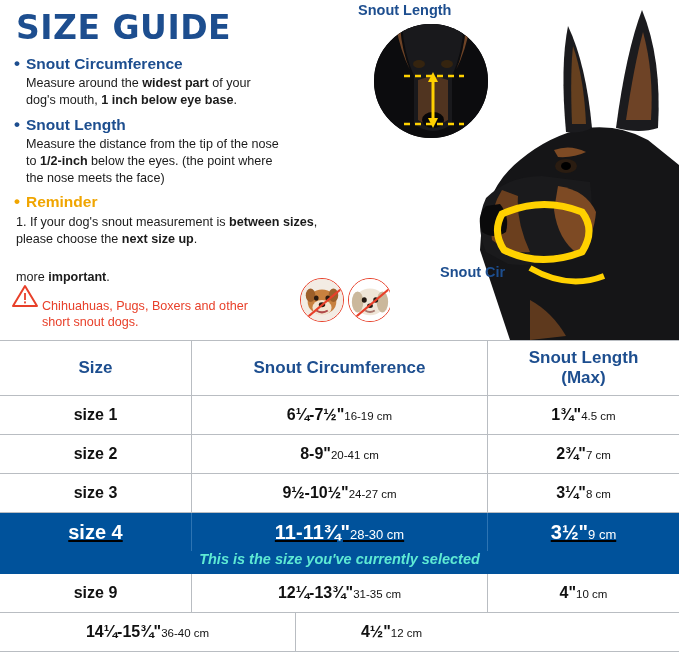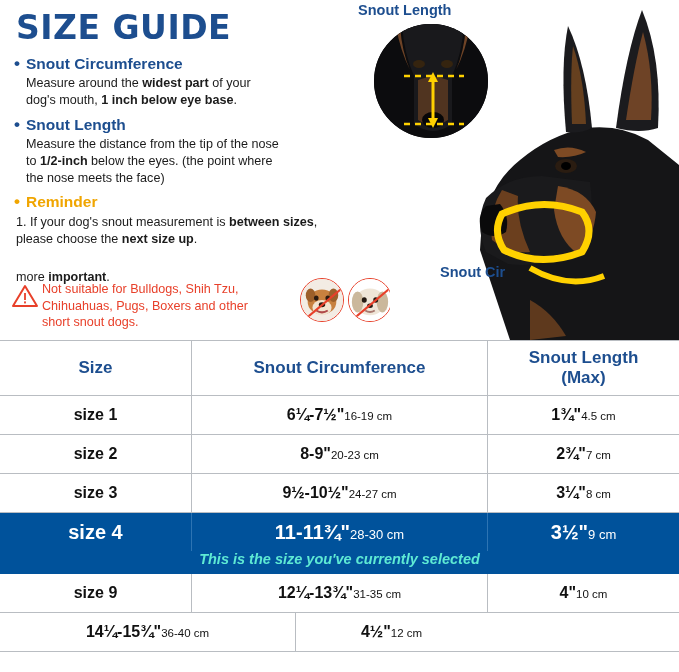--- a/index.html
+++ b/index.html
@@ -226,21 +226,21 @@
   .hl-top { display: flex; width: 679px; }
   .hl-note {
     width: 679px;
     text-align: center;
     color: #5eead4;
     font-style: italic;
     font-weight: bold;
     font-size: 14.5px;
     padding: 0 0 6px 0;
   }
-  .hl-top .cell { min-height: 38px; }
+  .hl-top .cell { min-height: 38px; text-decoration: underline; }
 </style>
 </head>
 <body>
 
 <div class="page">
 
   <div class="top">
 
     <div class="left-col">
       <div class="title">SIZE GUIDE</div>
@@ -280,21 +280,21 @@
 
     <div class="warning">
       <div class="warn-tri">
         <svg width="26" height="24" viewBox="0 0 26 24">
           <polygon points="13,2 25,22 1,22" fill="none" stroke="#e8402a" stroke-width="2" stroke-linejoin="round"></polygon>
           <rect x="12.1" y="9" width="1.8" height="7" fill="#e8402a"></rect>
           <rect x="12.1" y="17.4" width="1.8" height="2" fill="#e8402a"></rect>
         </svg>
       </div>
       <div class="warn-text">
-        <span>Not suitable for Bulldogs, Shih Tzu,</span><br>
+        <br>
         <span>Chihuahuas, Pugs, Boxers and other</span><br>
         <span>short snout dogs.</span>
       </div>
     </div>
 
     <div class="forbid" id="forbid1">
       <svg class="dogimg" viewBox="0 0 44 44">
         <rect width="44" height="44" fill="#f3ece4"></rect>
         <ellipse cx="22" cy="24" rx="15" ry="13" fill="#c8813f"></ellipse>
         <ellipse cx="22" cy="30" rx="10" ry="8" fill="#f2e3cf"></ellipse>
@@ -402,21 +402,21 @@
       <div class="cell c3">
           <span class="meas"><span>1¾"</span><span class="metric">4.5 cm</span></span>
         </div>
     </div>
 
     <div class="row data-row">
       <div class="cell c1">
           <span class="size-label">size 2</span>
         </div>
       <div class="cell c2">
-          <span class="meas"><span>8-9"</span><span class="metric">20-23 cm</span></span>
+          <span class="meas"><span>8-9"</span><span class="metric">20-41 cm</span></span>
         </div>
       <div class="cell c3">
           <span class="meas"><span>2¾"</span><span class="metric">7 cm</span></span>
         </div>
     </div>
 
     <div class="row data-row">
       <div class="cell c1">
           <span class="size-label">size 3</span>
         </div>

